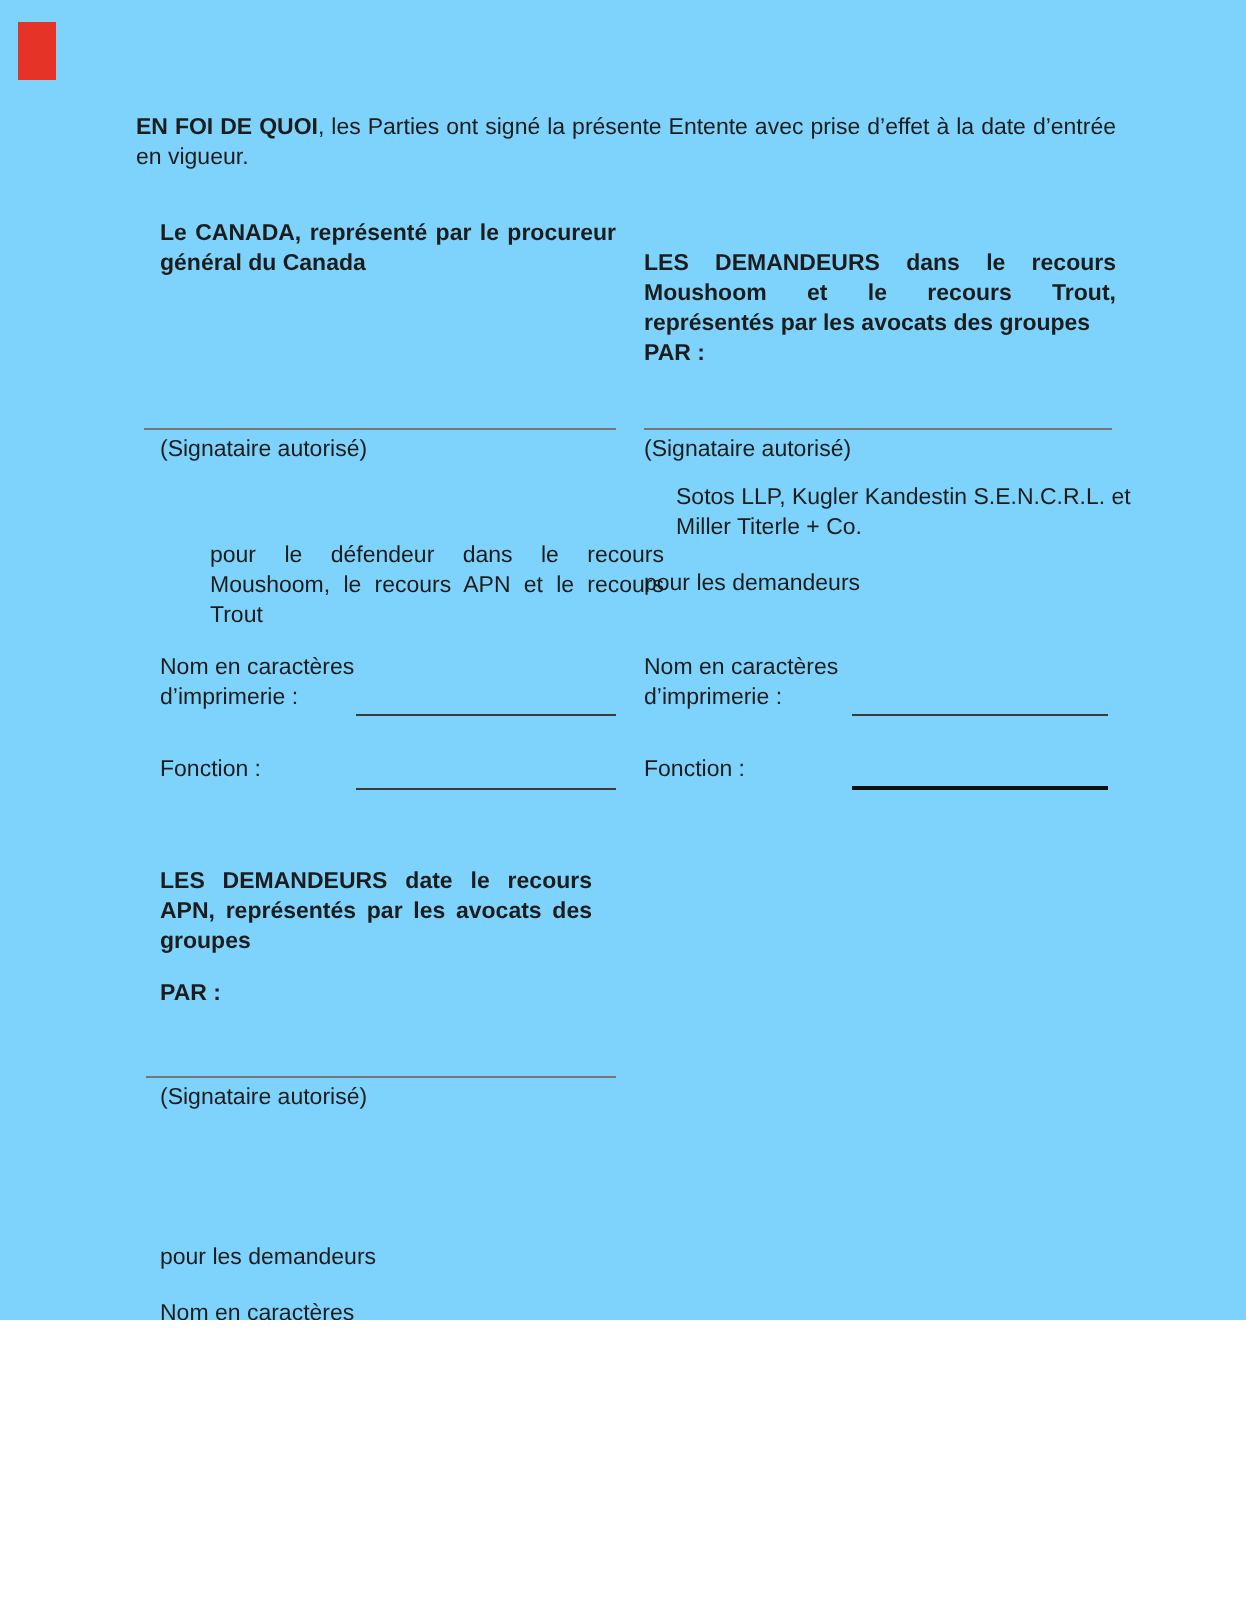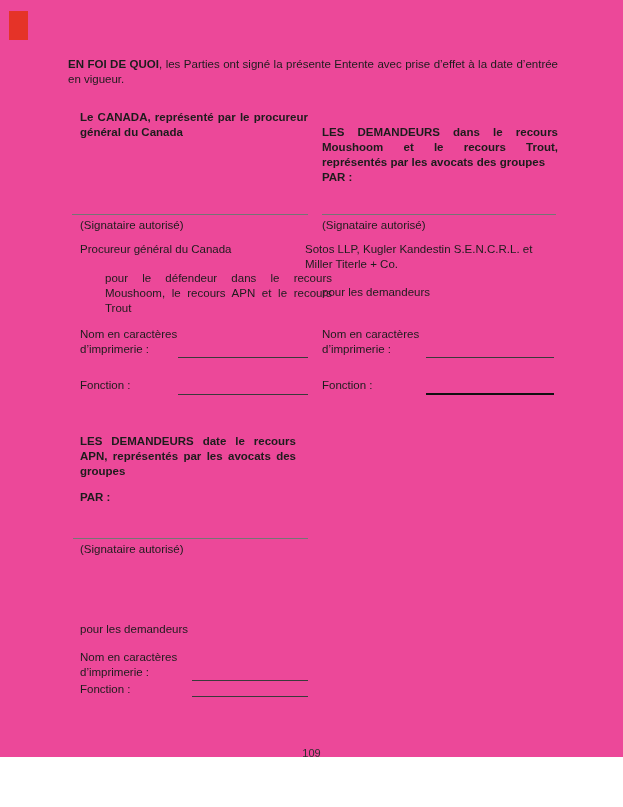--- a/index.html
+++ b/index.html
@@ -1,19 +1,19 @@
 <!DOCTYPE html>
 <html><head>
 <meta charset="utf-8">
 <style>
   html,body{margin:0;padding:0;background:#ffffff;}
   .page{
     position:relative;
-    width:623px;height:757px;
-    background:#ec4899;
+    width:623px;height:660px;
+    background:#7dd3fc;
     font-family:"Liberation Sans", sans-serif;
     font-size:11.5px;
     line-height:15px;
     color:#1c1c1c;
     overflow:hidden;
   }
   .abs{position:absolute;margin:0;}
   .b{font-weight:bold;}
   .j{text-align:justify;text-align-last:left;}
   .marker{position:absolute;left:9px;top:11px;width:19px;height:29px;background:#e53328;}
@@ -29,38 +29,37 @@
 
   <div class="marker"></div>
 
   <p class="abs j" style="left:68px;top:57px;width:490px;"><span class="b">EN FOI DE QUOI</span><span>, les Parties ont signé la présente Entente avec prise d’effet à la date d’entrée en vigueur.</span></p>
 
   <p class="abs b j" style="left:80px;top:110px;width:228px;">Le CANADA, représenté par le procureur général du Canada</p>
 
   <div class="rule" style="left:72px;top:214px;width:236px;"></div>
   <p class="abs" style="left:80px;top:218px;">(Signataire autorisé)</p>
 
-  <p class="abs" style="left:80px;top:242px;width:228px;">Procureur général du Canada</p>
 
   <p class="abs j" style="left:80px;top:271px;width:227px;margin-left:25px;">pour le défendeur dans le recours Moushoom, le recours APN et le recours Trout</p>
 
   <p class="abs" style="left:80px;top:327px;width:108px;">Nom en caractères d’imprimerie :</p>
   <div class="blank" style="left:178px;top:357px;width:130px;"></div>
 
   <p class="abs" style="left:80px;top:378px;">Fonction :</p>
   <div class="blank" style="left:178px;top:394px;width:130px;"></div>
 
   <p class="abs b j" style="left:322px;top:125px;width:236px;">LES DEMANDEURS dans le recours Moushoom et le recours Trout, représentés par les avocats des groupes</p>
 
   <p class="abs b" style="left:322px;top:170px;">PAR :</p>
 
   <div class="rule" style="left:322px;top:214px;width:234px;"></div>
   <p class="abs" style="left:322px;top:218px;">(Signataire autorisé)</p>
 
-  <p class="abs" style="left:305px;top:242px;width:230px;">Sotos LLP, Kugler Kandestin S.E.N.C.R.L. et Miller Titerle + Co.</p>
+  <p class="abs" style="left:338px;top:242px;width:230px;">Sotos LLP, Kugler Kandestin S.E.N.C.R.L. et Miller Titerle + Co.</p>
 
   <p class="abs" style="left:322px;top:285px;">pour les demandeurs</p>
 
   <p class="abs" style="left:322px;top:327px;width:108px;">Nom en caractères d’imprimerie :</p>
   <div class="blank" style="left:426px;top:357px;width:128px;"></div>
 
   <p class="abs" style="left:322px;top:378px;">Fonction :</p>
   <div class="blank thick" style="left:426px;top:393px;width:128px;"></div>
 
   <p class="abs b j" style="left:80px;top:434px;width:216px;">LES DEMANDEURS date le recours APN, représentés par les avocats des groupes</p>

